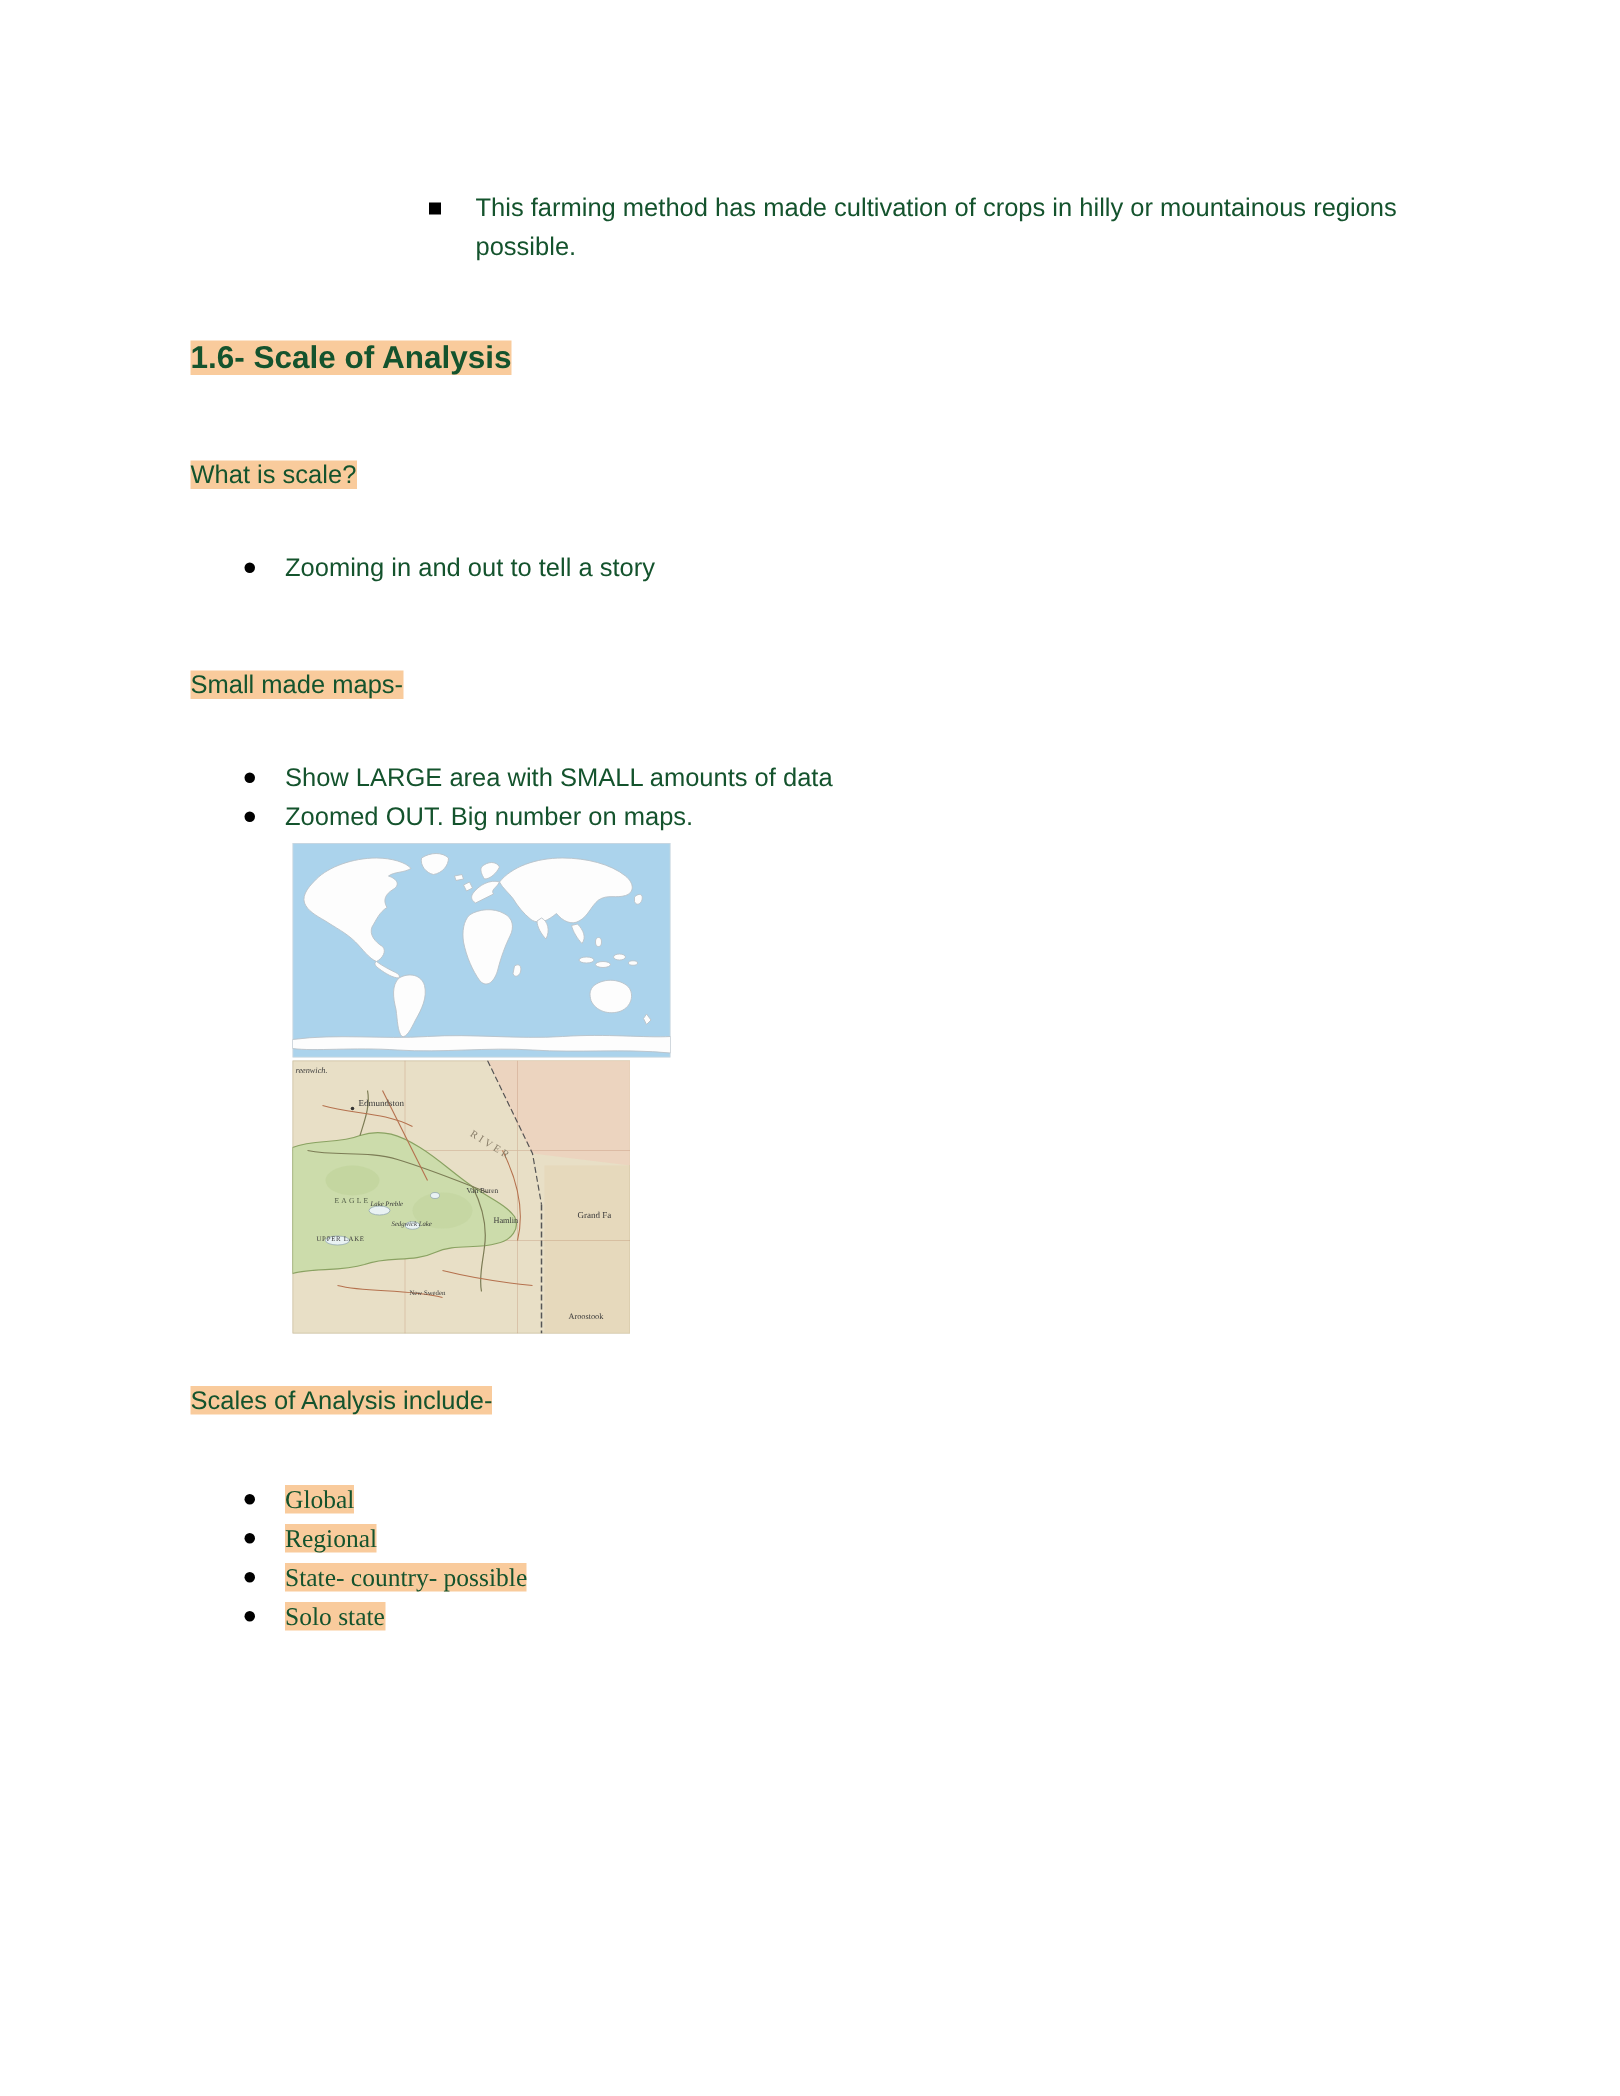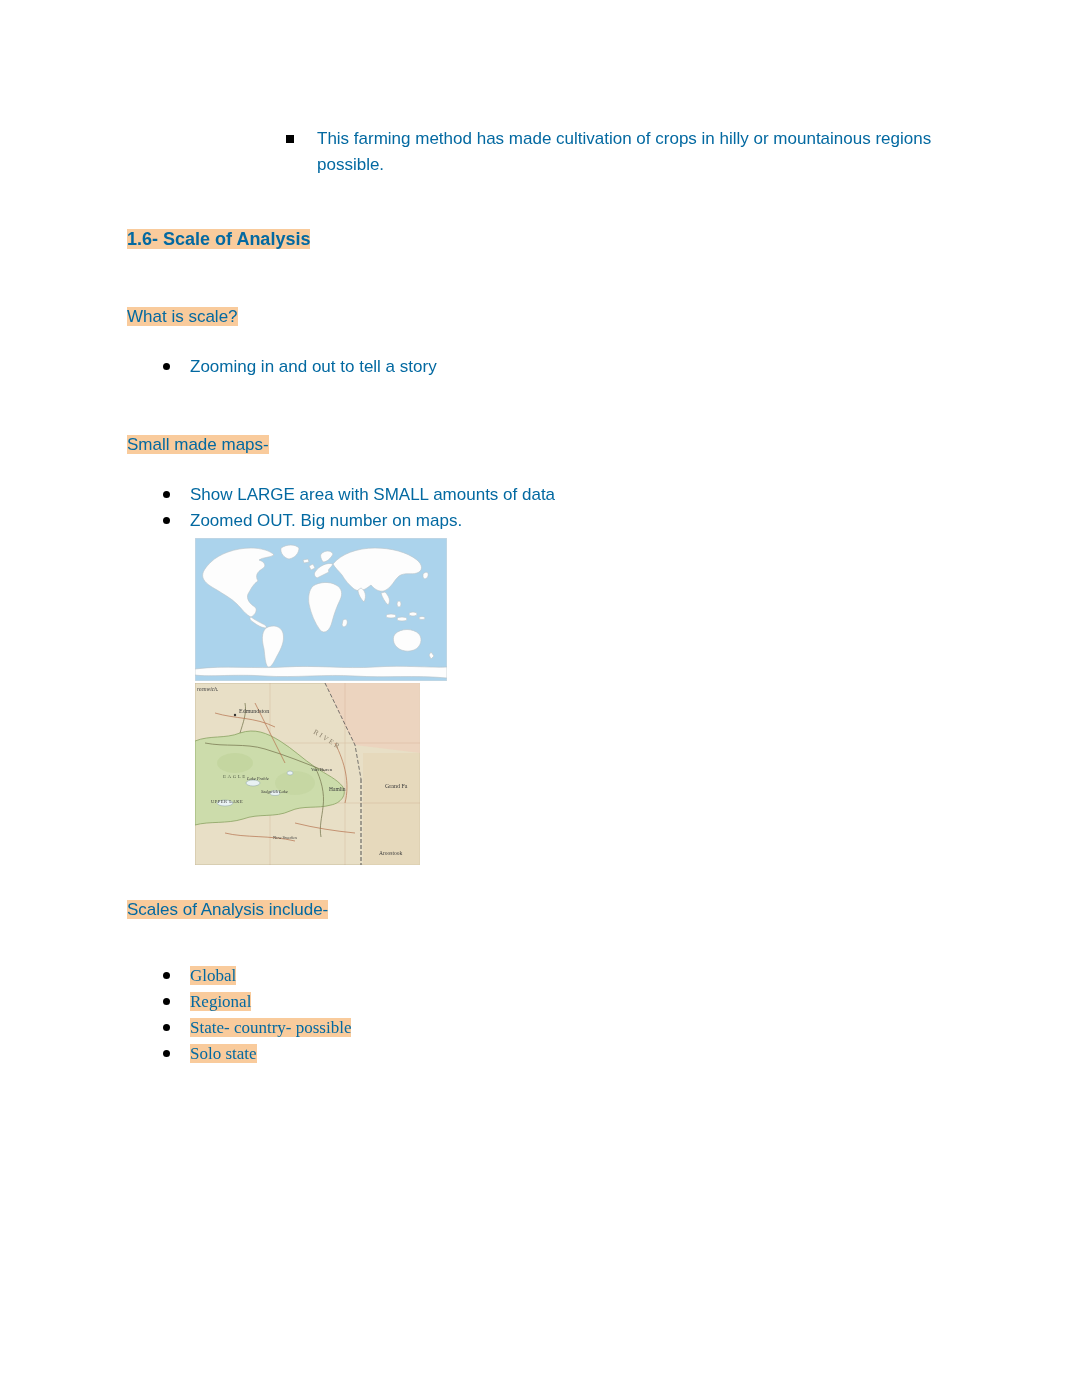--- a/index.html
+++ b/index.html
@@ -1,37 +1,37 @@
 <!DOCTYPE html>
 <html><head>
 <meta charset="utf-8">
 <style>
   * { box-sizing: border-box; }
   html, body { margin:0; padding:0; background:#ffffff; }
   .page {
     width:1080px; height:1397px; margin:0 auto;
-    background:#ffffff; color:#0369a1;
+    background:#ffffff; color:#14532d;
     font-family:"Liberation Sans", sans-serif;
     font-size:17px; line-height:26px;
     overflow:hidden; position:relative;
   }
   .content { padding:126px 127px 0 127px; }
   p { margin:0; }
   .hl { background-color:#f9cb9c; }
-  .doc-title { font-weight:bold; font-size:18px; line-height:26px; margin-top:48px; }
+  .doc-title { font-weight:bold; font-size:21px; line-height:26px; margin-top:48px; }
   .subhead { margin-top:52px; }
   .subhead-after-img { margin-top:60px; }
   .subhead-scales { margin-top:32px; }
 
   ul { list-style:none; margin:0; padding:0; }
   ul.sq li { position:relative; padding-left:190px; }
   ul.sq li + li { margin-top:6px; }
   ul.sq li::before { content:""; position:absolute; left:159px; top:9px; width:8px; height:8px; background:#000; }
 
-  ul.rd { margin-top:24px; }
+  ul.rd { margin-top:36px; }
   ul.rd.tight { margin-top:40px;font-family:Liberation Serif, serif; }
   ul.rd li { position:relative; padding-left:63px; }
   ul.rd li::before { content:""; position:absolute; left:36px; top:9px; width:7px; height:7px; border-radius:50%; background:#000; }
 
   .map-img { display:block; margin-left:68px; }
   .world-map { margin-top:4px; }
   .vintage-map { margin-top:2px; }
   .serif-label { font-family:"Liberation Serif", serif; }
 </style>
 </head>

